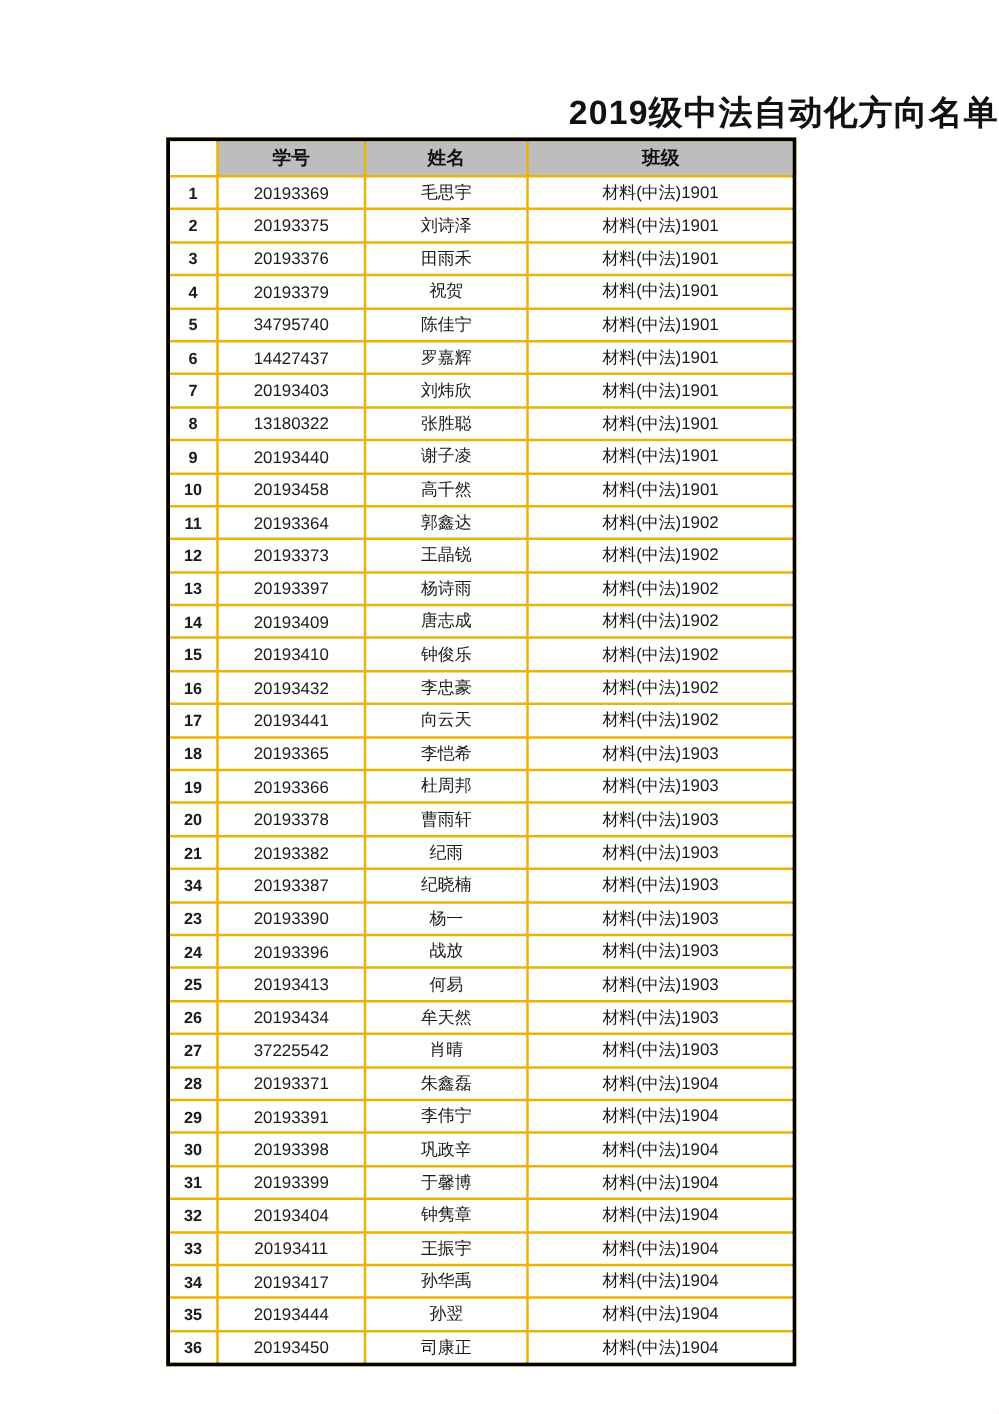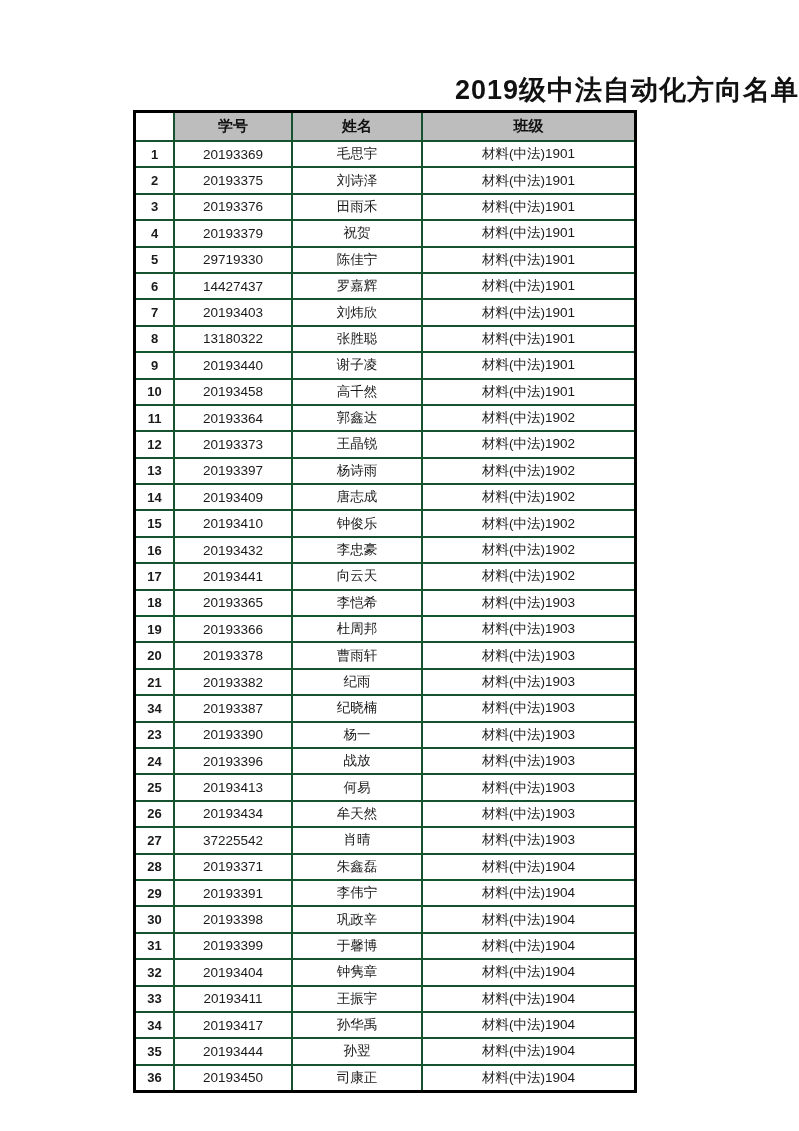--- a/index.html
+++ b/index.html
@@ -26,21 +26,21 @@
     color: #111111;
     letter-spacing: 1px;
   }
   .roster-table {
     position: absolute;
     left: 133px;
     top: 110px;
     border: 3px solid #000000;
     display: grid;
     grid-template-columns: 37px 116px 128px 211px;
-    background: #14532d;
+    background: #eab308;
     grid-row-gap: 2px;
     grid-column-gap: 2px;
   }
   .cell {
     background: #ffffff;
     display: flex;
     align-items: center;
     justify-content: center;
     height: 24.4px;
     font-size: 13.5px;
@@ -86,21 +86,21 @@
       <div class="cell">材料(中法)1901</div>
       <div class="cell row-no">3</div>
       <div class="cell">20193376</div>
       <div class="cell">田雨禾</div>
       <div class="cell">材料(中法)1901</div>
       <div class="cell row-no">4</div>
       <div class="cell">20193379</div>
       <div class="cell">祝贺</div>
       <div class="cell">材料(中法)1901</div>
       <div class="cell row-no">5</div>
-      <div class="cell">29719330</div>
+      <div class="cell">34795740</div>
       <div class="cell">陈佳宁</div>
       <div class="cell">材料(中法)1901</div>
       <div class="cell row-no">6</div>
       <div class="cell">14427437</div>
       <div class="cell">罗嘉辉</div>
       <div class="cell">材料(中法)1901</div>
       <div class="cell row-no">7</div>
       <div class="cell">20193403</div>
       <div class="cell">刘炜欣</div>
       <div class="cell">材料(中法)1901</div>

